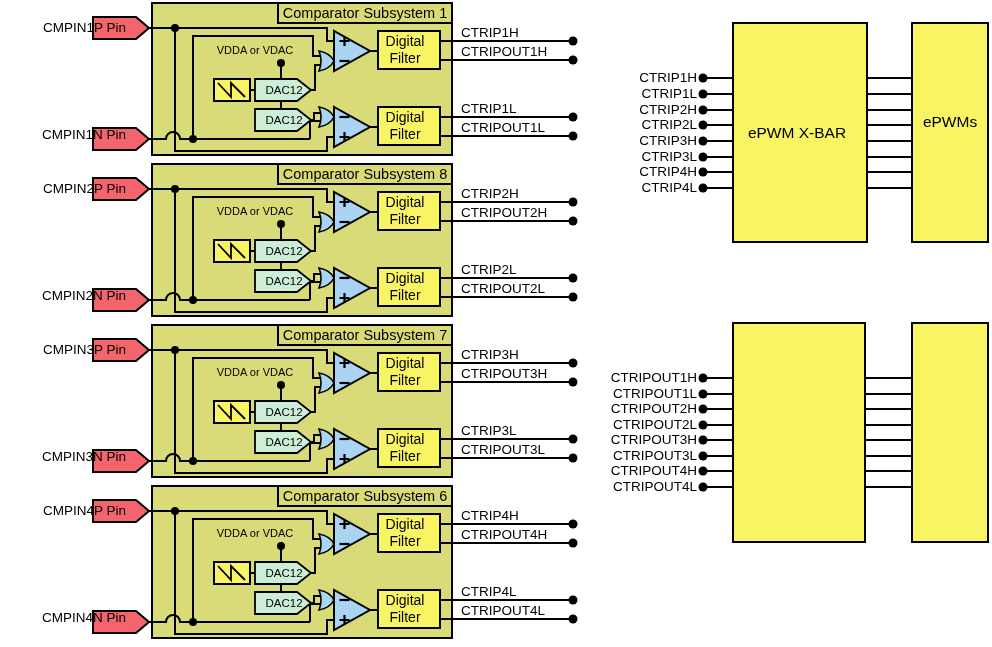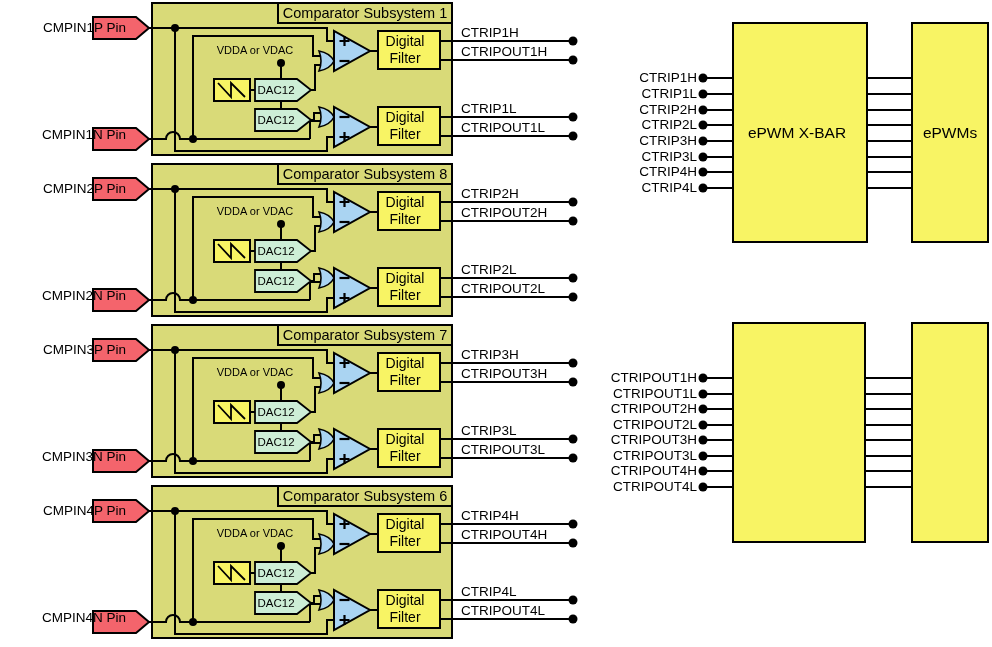--- a/index.html
+++ b/index.html
@@ -6,21 +6,21 @@
   .canvas{position:relative;width:992px;height:647px;background:var(--background,#fff);
           font-family:"Liberation Sans",sans-serif;color:#000;overflow:hidden;}
   .canvas svg{position:absolute;left:0;top:0;}
   .labels{position:absolute;left:0;top:0;width:992px;height:647px;pointer-events:none;}
   .ss{position:absolute;left:0;width:992px;height:0;}
   .lbl{position:absolute;white-space:nowrap;}
   .pin-lbl{left:0;width:90px;text-align:right;font-size:13.5px;height:18px;line-height:18px;padding-left:36px;}
   .pin-p{top:16px}.pin-n{top:123px}
   .title-lbl{left:278px;width:174px;top:2px;height:33px;line-height:17px;text-align:center;font-size:14.5px;}
   .ref-lbl{left:196px;width:118px;top:39px;height:17px;line-height:17px;text-align:center;font-size:11px;}
-  .dac-lbl{left:252px;width:48px;height:15px;line-height:15px;text-align:center;font-size:11.5px;}
+  .dac-lbl{left:260px;width:48px;height:15px;line-height:15px;text-align:center;font-size:11.5px;}
   .dac-h{top:80px}.dac-l{top:110px}
   .filter-lbl{left:379px;width:52px;height:38px;display:flex;align-items:center;justify-content:center;
               text-align:center;font-size:14px;line-height:17px;white-space:normal;}
   .filter-h{top:28px}.filter-l{top:104px}
   .out-lbl{left:461px;font-size:13.5px;height:15px;line-height:15px;}
   .ot-h{top:22px}.oth-h{top:41px}.ot-l{top:98px}.oth-l{top:117px}
   .xin-lbl{left:577px;width:120px;text-align:right;font-size:13.5px;height:16px;line-height:16px;}
   .box-lbl{position:absolute;display:flex;align-items:center;justify-content:center;font-size:15.5px;}
   
   .wire{stroke:#000;stroke-width:2;fill:none;}
@@ -190,21 +190,21 @@
 
     <div class="lbl xin-lbl" style="top:70px">CTRIP1H</div>
     <div class="lbl xin-lbl" style="top:86px">CTRIP1L</div>
     <div class="lbl xin-lbl" style="top:102px">CTRIP2H</div>
     <div class="lbl xin-lbl" style="top:117px">CTRIP2L</div>
     <div class="lbl xin-lbl" style="top:133px">CTRIP3H</div>
     <div class="lbl xin-lbl" style="top:149px">CTRIP3L</div>
     <div class="lbl xin-lbl" style="top:164px">CTRIP4H</div>
     <div class="lbl xin-lbl" style="top:180px">CTRIP4L</div>
     <div class="box-lbl" style="left:733px;top:23px;width:128px;height:219px">ePWM X-BAR</div>
-    <div class="box-lbl" style="left:912px;top:23px;width:76px;height:219px">ePWMs</div>
+    <div class="box-lbl" style="left:912px;top:12px;width:76px;height:219px">ePWMs</div>
 
     <div class="lbl xin-lbl" style="top:370px">CTRIPOUT1H</div>
     <div class="lbl xin-lbl" style="top:386px">CTRIPOUT1L</div>
     <div class="lbl xin-lbl" style="top:401px">CTRIPOUT2H</div>
     <div class="lbl xin-lbl" style="top:417px">CTRIPOUT2L</div>
     <div class="lbl xin-lbl" style="top:432px">CTRIPOUT3H</div>
     <div class="lbl xin-lbl" style="top:448px">CTRIPOUT3L</div>
     <div class="lbl xin-lbl" style="top:463px">CTRIPOUT4H</div>
     <div class="lbl xin-lbl" style="top:479px">CTRIPOUT4L</div>
 

